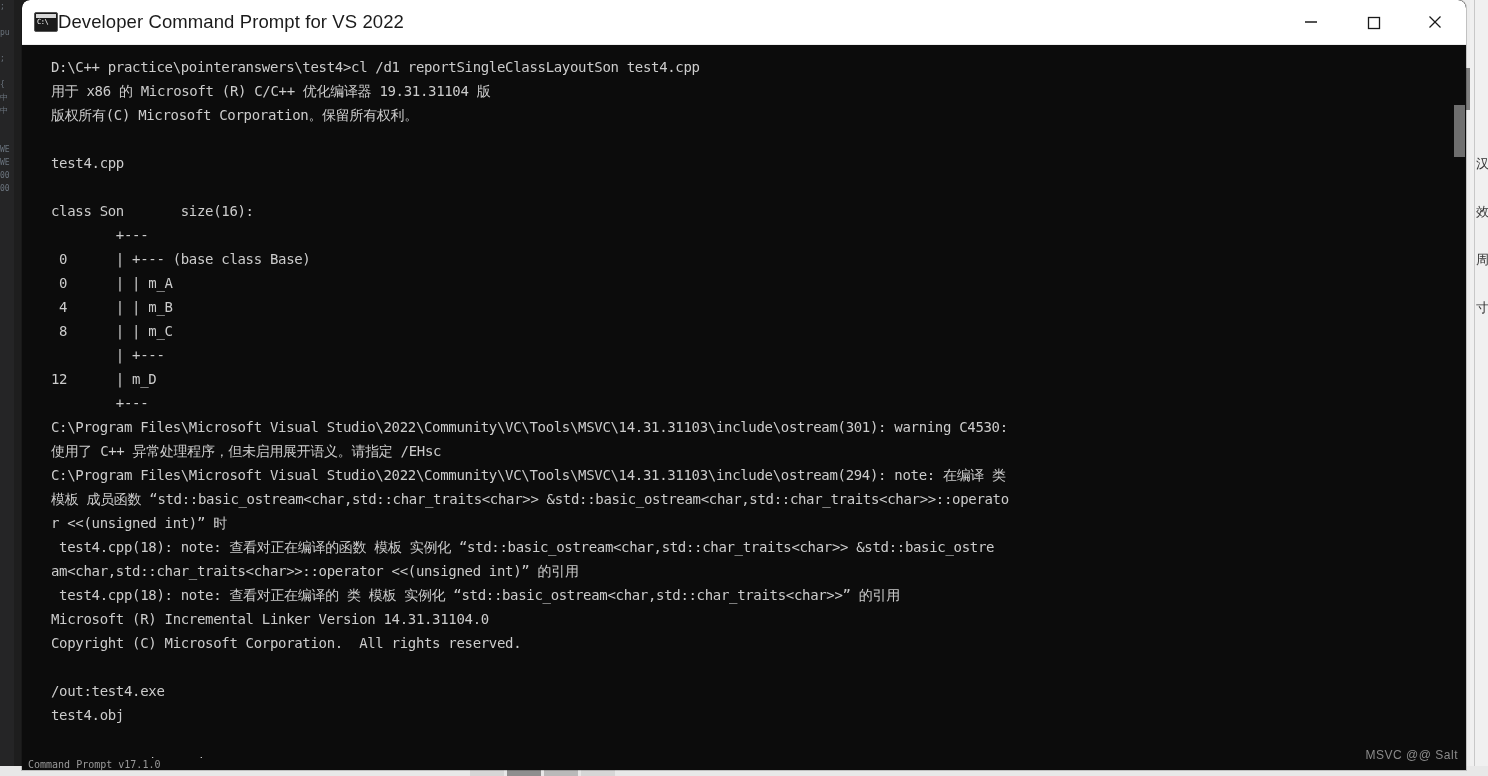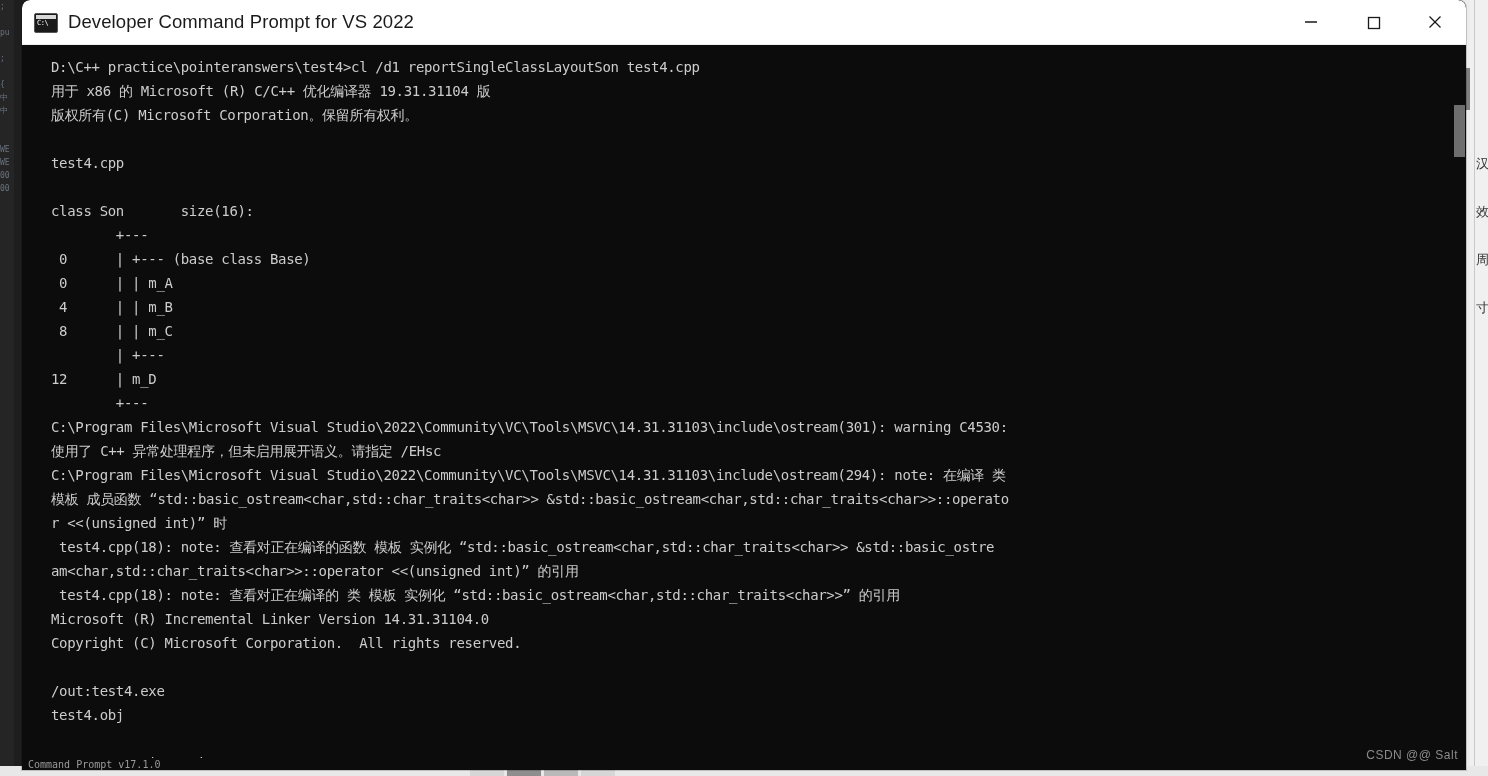--- a/index.html
+++ b/index.html
@@ -114,23 +114,23 @@
     position: relative;
     height: 44px;
     background: #ffffff;
     border-radius: 8px 8px 0 0;
     display: flex;
     align-items: center;
     border-bottom: 1px solid #eeeeee;
   }
   .title-left {
     display: flex;
-    align-items: flex-end;
+    align-items: center;
     padding-left: 12px;
-    gap: 10px;
+    gap: 0;
     flex: 1;
     min-width: 0;
   }
   .app-icon {
     width: 22px; height: 18px;
     background: #1a1a1a;
     border: 1px solid #555;
     border-radius: 2px;
     position: relative;
     flex: none;
@@ -358,15 +358,15 @@
         <div class="console-scroll-thumb"></div>
       </div>
     </div>
 
     <div class="status-bar">
       <div class="status-text">Command Prompt v17.1.0</div>
     </div>
 
   </div>
 
-  <div class="watermark">CSDN @@ Salt</div>
+  <div class="watermark">MSVC @@ Salt</div>
 
 </div>
 
 </body></html>

